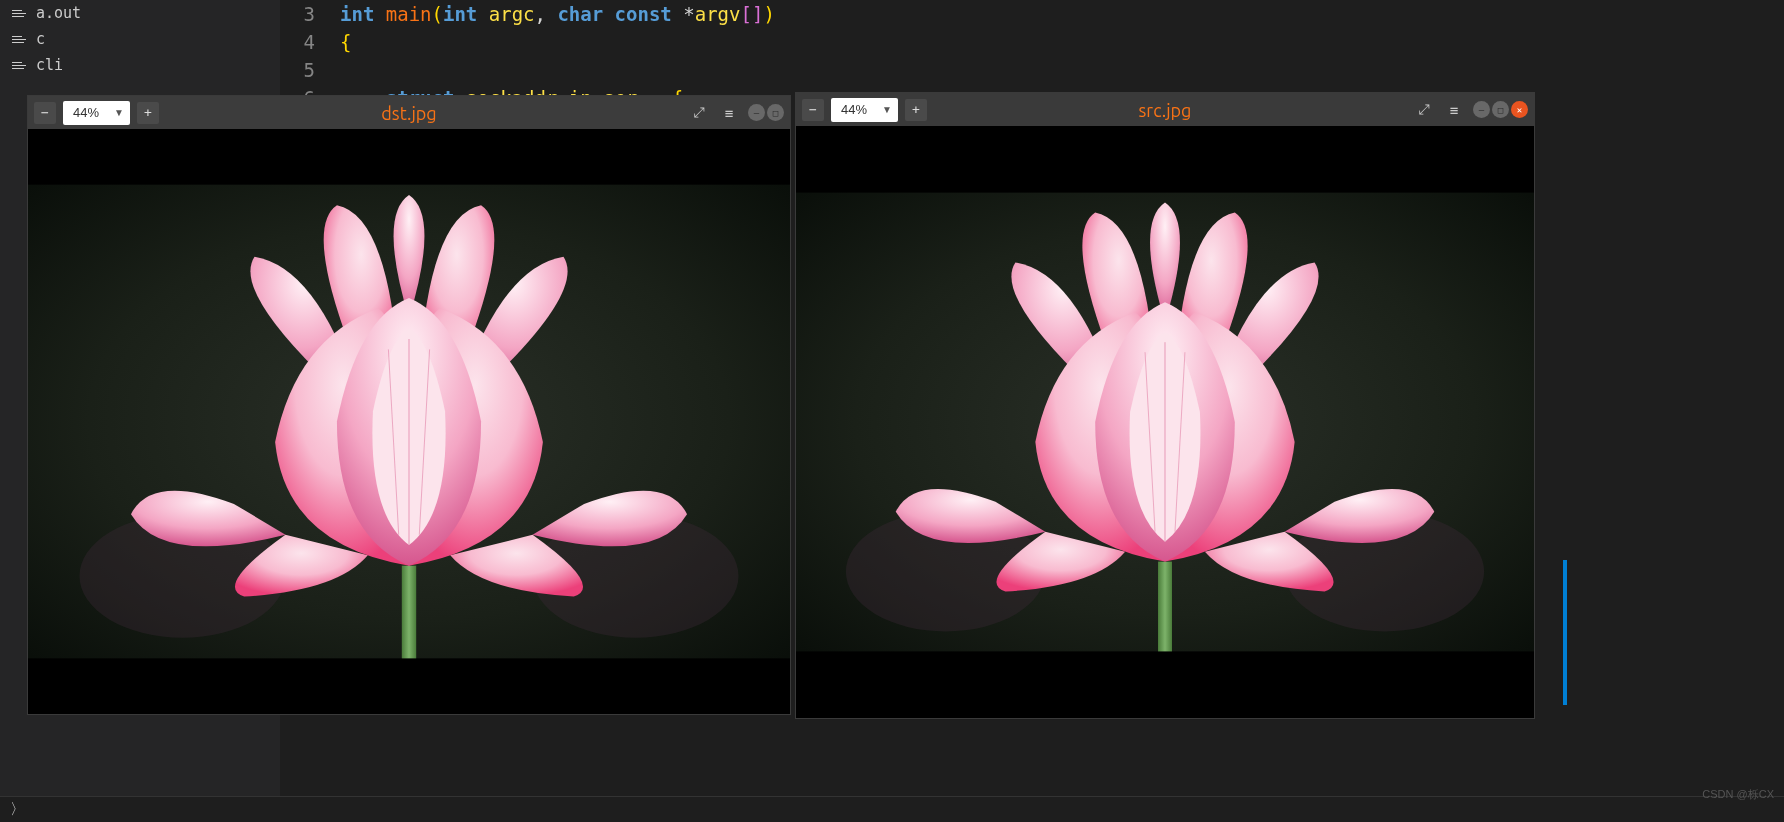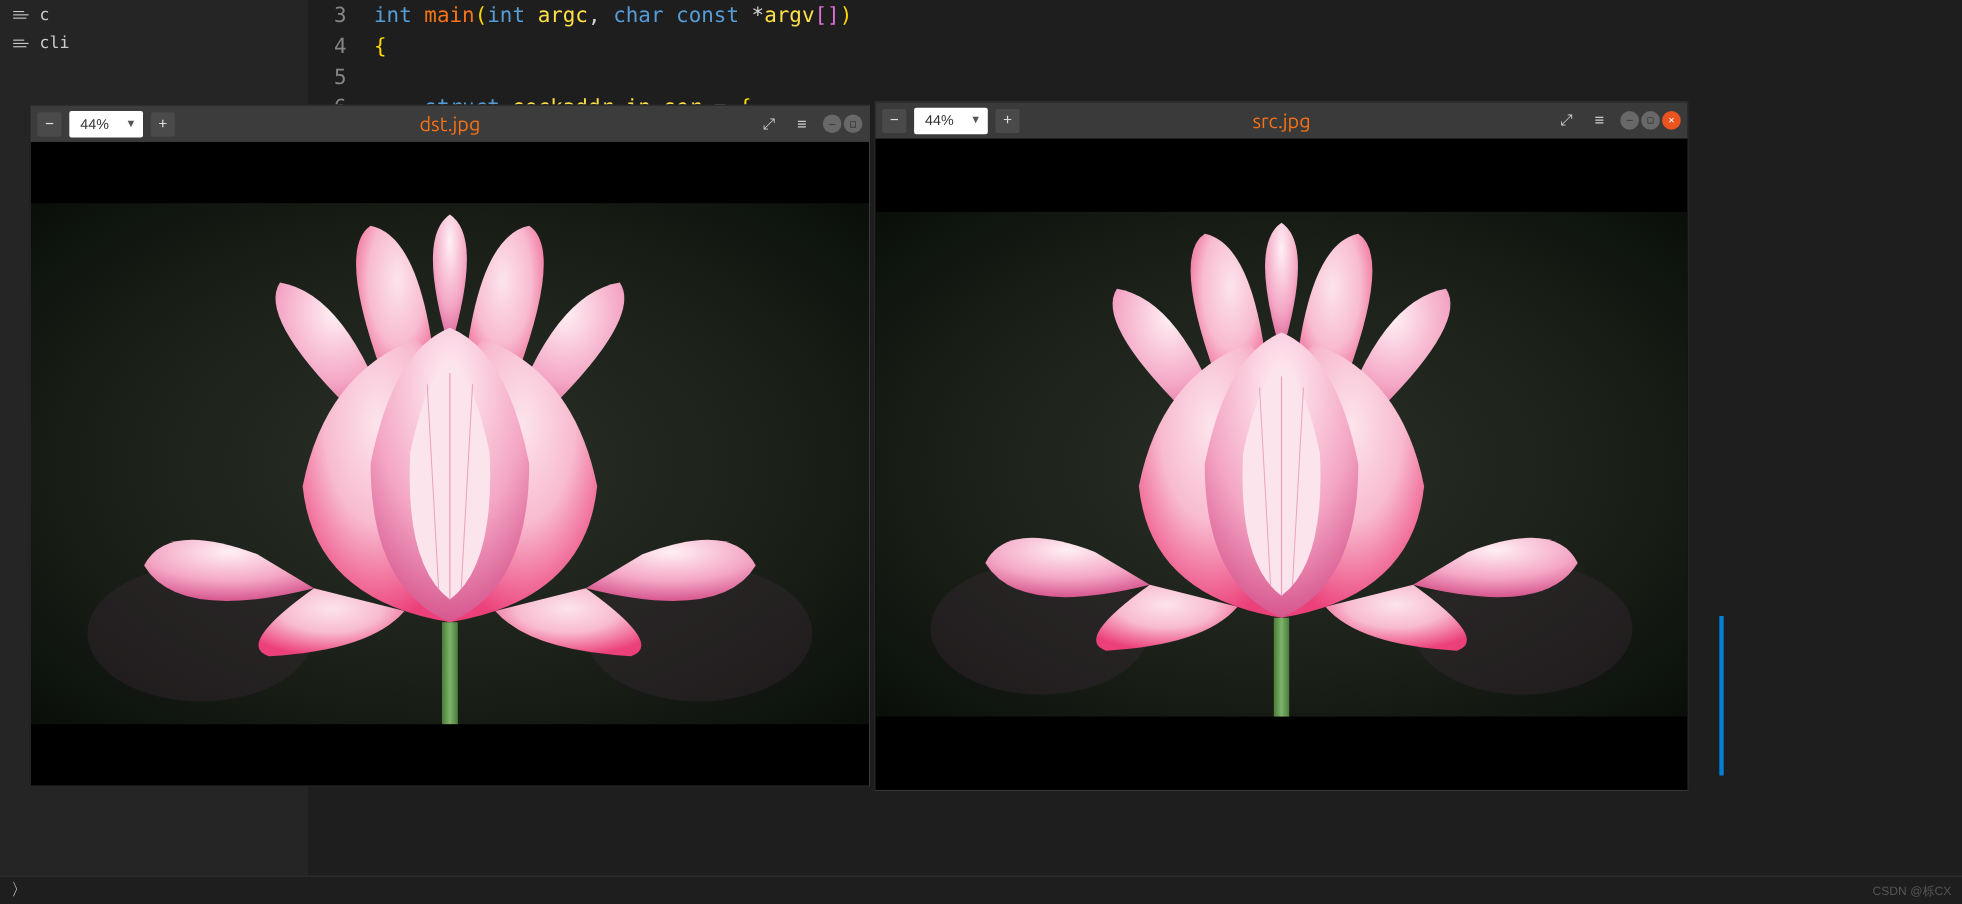--- a/index.html
+++ b/index.html
@@ -56,21 +56,21 @@
       display: flex;
     }
     .line-num {
       width: 60px;
       text-align: right;
       padding-right: 25px;
       color: #858585;
     }
     .code-content { white-space: pre; }
     .fn { color: #f97316; }
-    .type { color: #569cd6; }
+    .type { color: #569cd6; font-weight: bold; }
     .var { color: #fde047; }
     .punc { color: #d4d4d4; }
     .paren { color: #ffd700; }
     .bracket { color: #da70d6; }
     .image-window {
       position: absolute;
       background: #000;
       border: 1px solid #3a3a3a;
       display: flex;
       flex-direction: column;
@@ -182,31 +182,39 @@
       position: absolute;
       right: 217px;
       top: 560px;
       width: 4px;
       height: 145px;
       background: #007fd4;
     }
     .watermark {
       position: absolute;
       right: 10px;
-      bottom: 4px;
+      bottom: 20px;
       font-size: 11px;
       color: #555;
       font-family: sans-serif;
     }
   </style>
 </head>
 <body>
 
 <div class="editor-bg">
   <div class="sidebar">
+    <div class="sidebar-item">
+      <div class="outline-icon">
+          <span></span>
+          <span></span>
+          <span></span>
+        </div>
+      <span>a.out</span>
+    </div>
     <div class="sidebar-item">
       <div class="outline-icon">
           <span></span>
           <span></span>
           <span></span>
         </div>
       <span>c</span>
     </div>
     <div class="sidebar-item">
       <div class="outline-icon">

